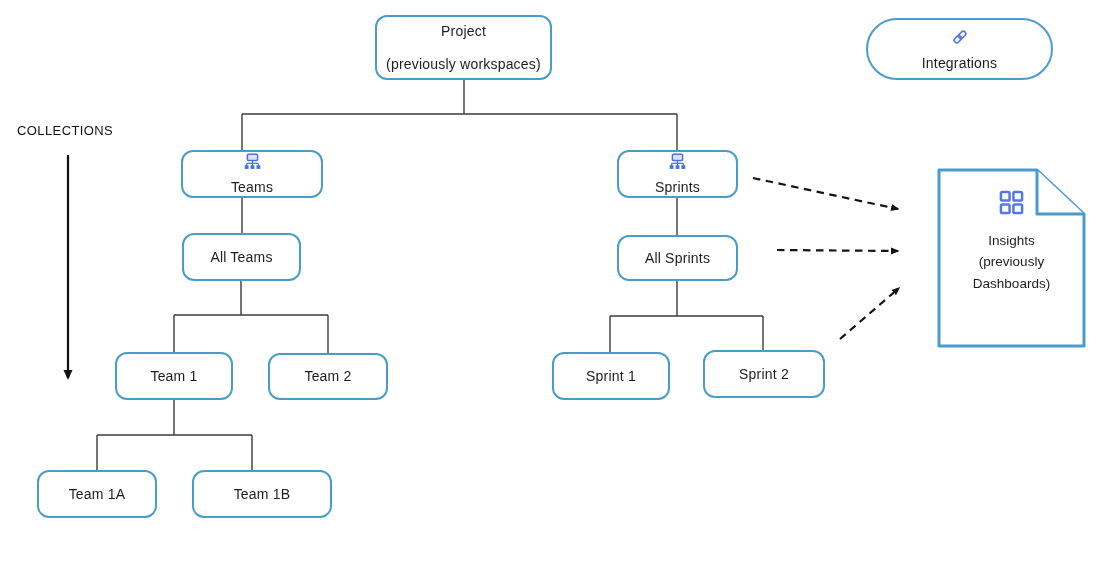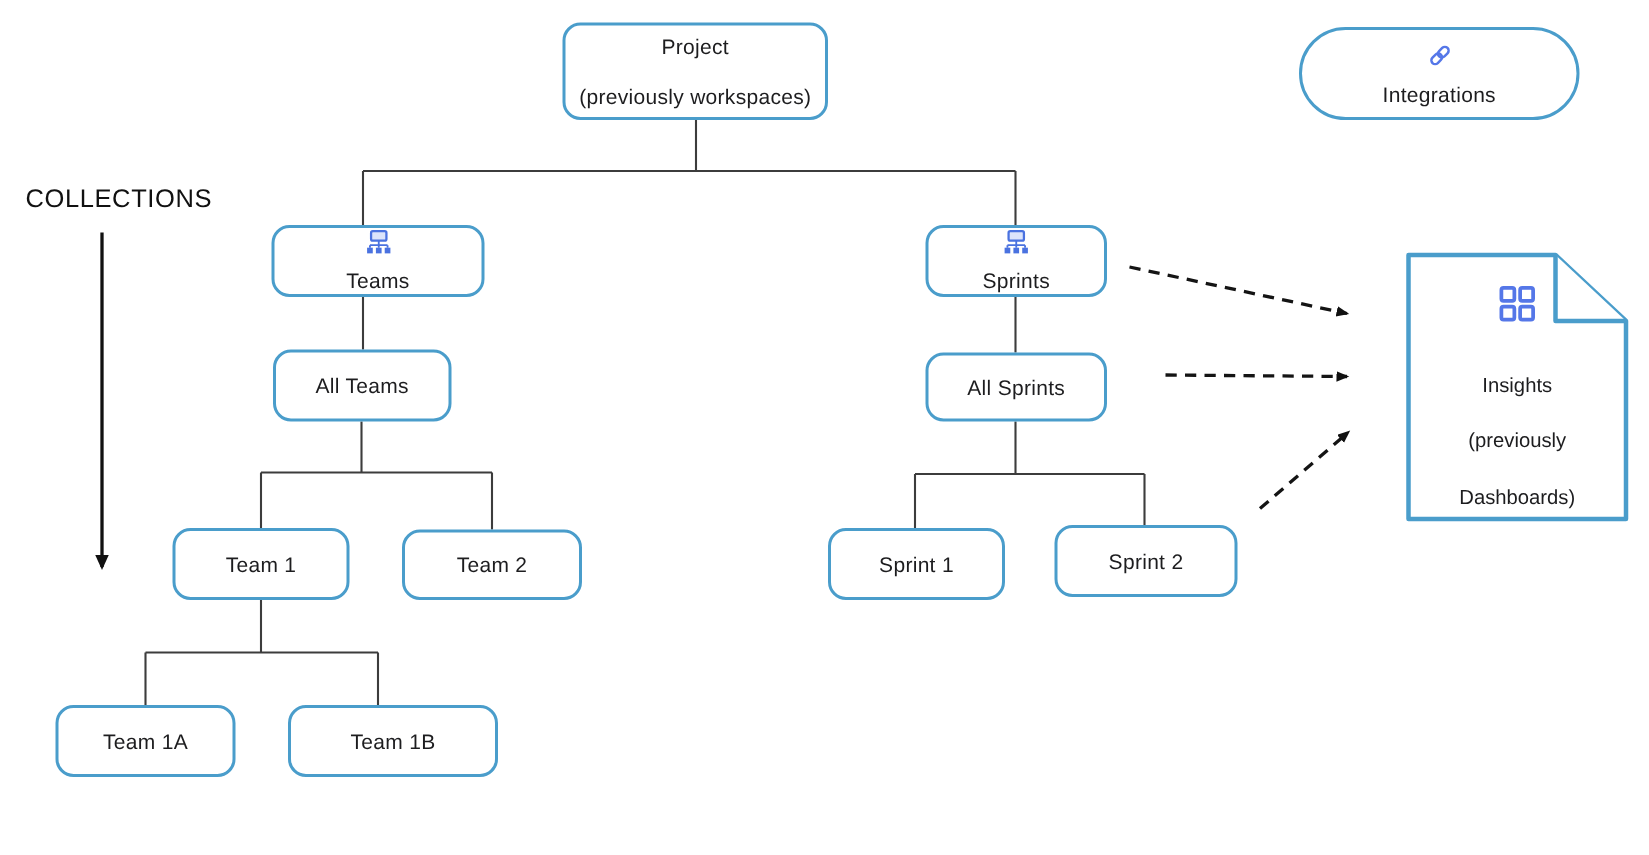--- a/index.html
+++ b/index.html
@@ -31,25 +31,25 @@
     color:var(--ink);
     letter-spacing:.2px;
     line-height:1.2;
     flex-direction:column;
   }
   .node .icon{display:flex;align-items:center;}
   .node.multiline{flex-direction:column;gap:2px;line-height:1.5;}
   .pill{border-radius:31px;}
   .collections-label{
     position:absolute;left:17px;top:123px;
-    font-size:17px;color:#111;letter-spacing:.4px;
+    font-size:13px;color:#111;letter-spacing:.4px;
   }
   .doc-content{
     position:absolute;left:939px;top:190px;width:145px;
-    display:flex;flex-direction:column;align-items:center;gap:19px;
+    display:flex;flex-direction:column;align-items:center;gap:3px;
     font-size:13.5px;color:var(--ink);text-align:right;line-height:1.38;
   }
   .doc-content .icon{margin-bottom:8px;}
 </style>
 </head>
 <body>
 
 <div class="canvas">
 
   <svg class="wires" viewBox="0 0 1099 570">

